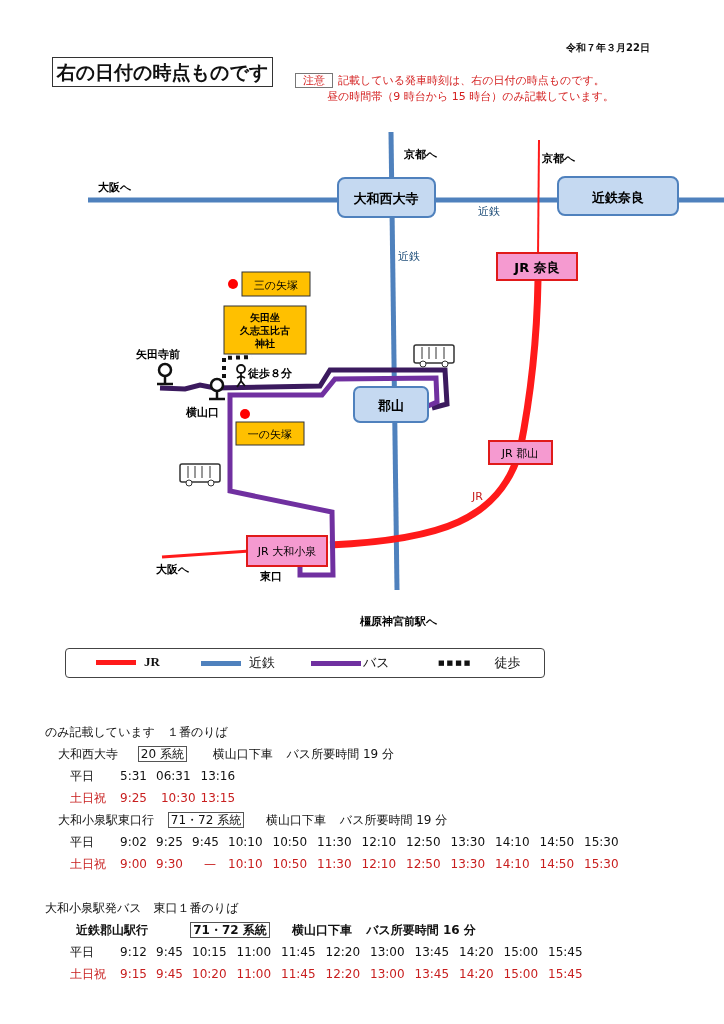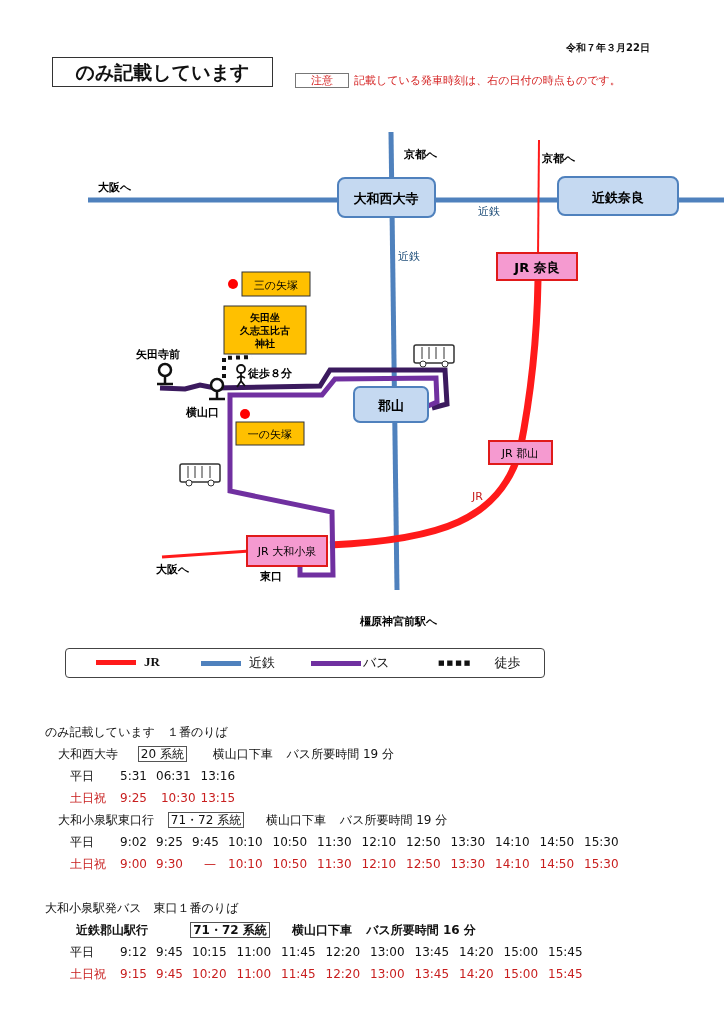--- a/index.html
+++ b/index.html
@@ -3,39 +3,40 @@
 <meta charset="utf-8">
 <style>
   html, body { margin: 0; padding: 0; background: #ffffff; }
   body { width: 724px; height: 1024px; position: relative; overflow: hidden;
          font-family: "DejaVu Sans", "Liberation Sans", sans-serif; color: #111; }
   .abs { position: absolute; }
   .date { left: 566px; top: 41px; font-size: 10px; font-weight: bold; }
   .title-box { left: 52px; top: 57px; width: 219px; height: 28px; border: 1px solid #333;
                font-size: 19px; font-weight: bold; line-height: 28px; text-align: center; letter-spacing: 0px; }
   .notice { left: 295px; top: 73px; font-size: 11px; color: #d42020; line-height: 16px; }
-  .notice .tag { border: 1px solid #777; padding: 0 15px; margin-right: 5px; }
+  .notice .tag { border: 1px solid #777; padding: 0 7px; margin-right: 5px; }
   .notice .l2 { padding-left: 32px; }
   svg#map { position: absolute; left: 0; top: 120px; }
   .legend { left: 65px; top: 648px; width: 478px; height: 28px; border: 1px solid #444; border-radius: 4px; }
   .leg-item { position: absolute; top: 5px; font-size: 13px; display: flex; align-items: center; }
   .leg-line { display: inline-block; width: 40px; height: 5px; margin-right: 8px; }
   .tt { font-size: 12px; line-height: 22px; }
   .tt .row { position: absolute; white-space: nowrap; }
   .red { color: #c81e1e; }
   .sysbox { border: 1px solid #555; padding: 0 2px; }
   .times span { display: inline-block; }
 </style>
 </head>
 <body>
 
 <div class="abs date">令和７年３月22日</div>
-<div class="abs title-box">のみ記載しています</div>
+<div class="abs title-box">右の日付の時点ものです</div>
 <div class="abs notice">
   <div><span class="tag">注意</span><span>記載している発車時刻は、右の日付の時点ものです。</span></div>
+  <div class="l2">昼の時間帯（9 時台から 15 時台）のみ記載しています。</div>
 </div>
 
 <svg id="map" width="724" height="510" viewBox="0 120 724 510">
 
   <line x1="88" y1="200" x2="724" y2="200" stroke="#4f81bd" stroke-width="5"></line>
   <line x1="391" y1="132" x2="397" y2="590" stroke="#4f81bd" stroke-width="5"></line>
 
   <line x1="539" y1="140" x2="538" y2="258" stroke="#ff1a1a" stroke-width="2"></line>
   <path d="M538 280 C 537 340, 530 400, 520 450 C 500 520, 440 540, 330 545" fill="none" stroke="#ff1a1a" stroke-width="7"></path>
   <line x1="162" y1="557" x2="250" y2="551" stroke="#ff1a1a" stroke-width="3"></line>

